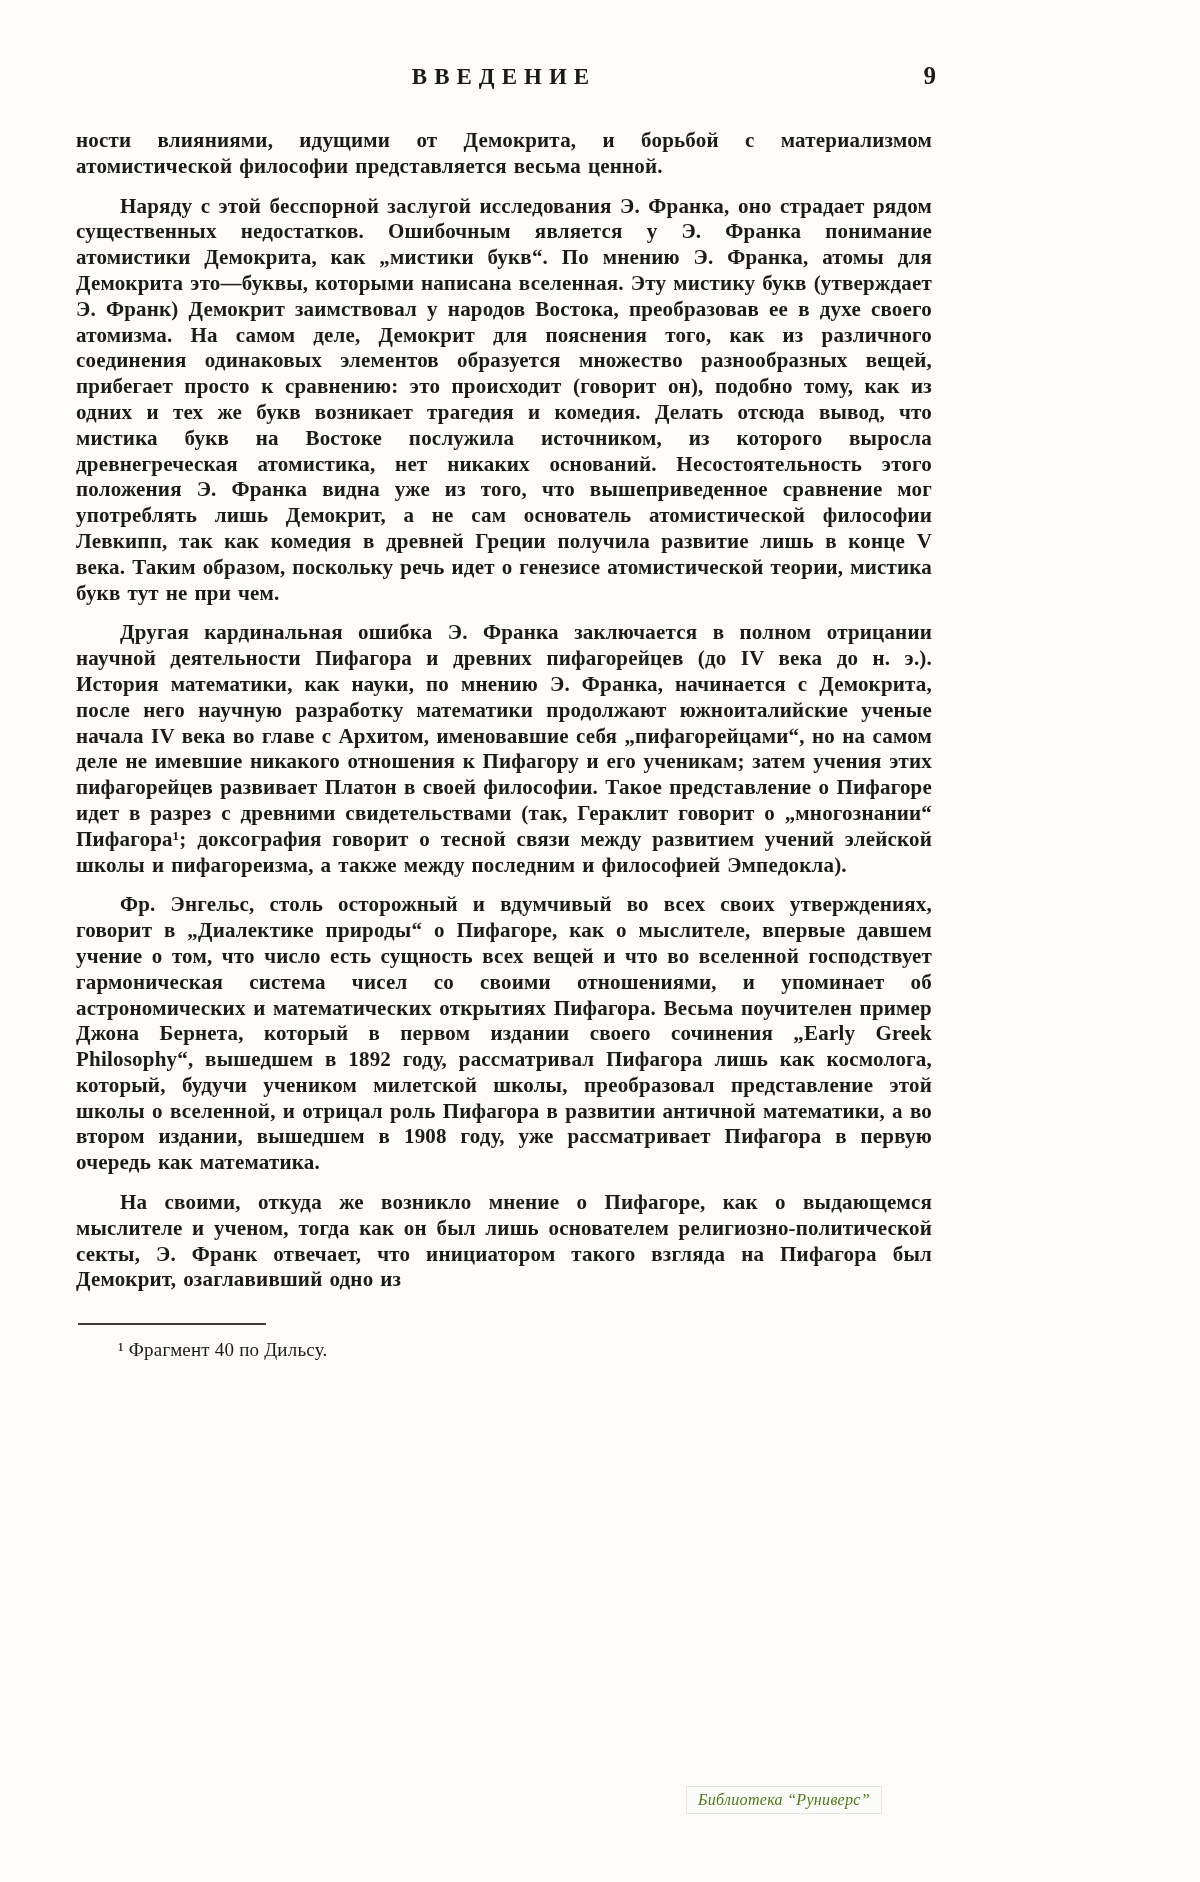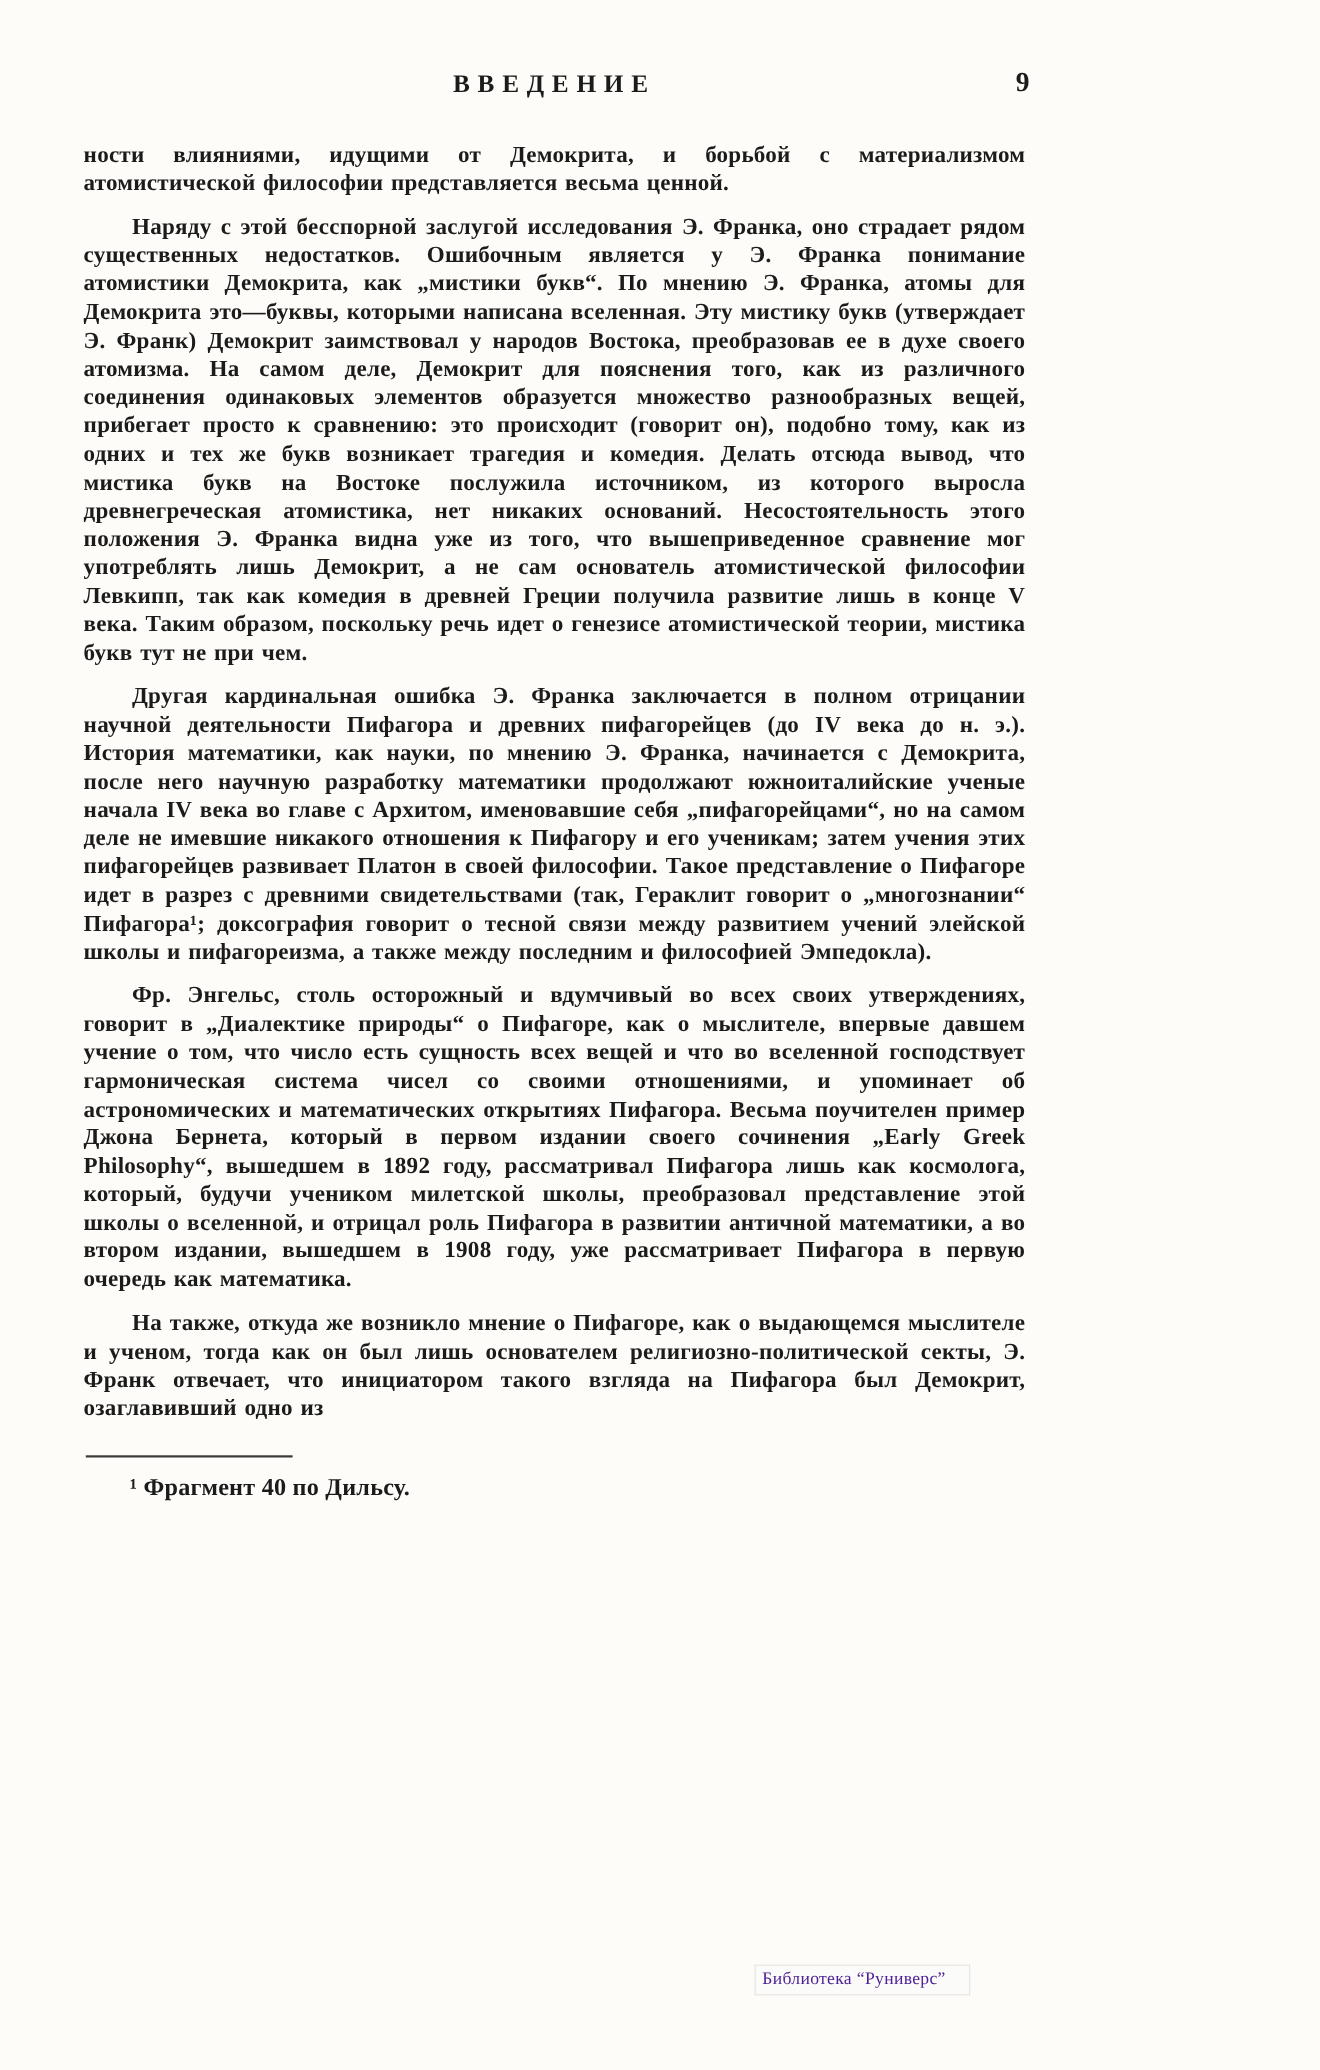--- a/index.html
+++ b/index.html
@@ -45,56 +45,57 @@
   .body-text p { margin: 0 0 14px 0; }
   .body-text p.indent { text-indent: 44px; }
   .footnote-rule {
     width: 188px;
     height: 2px;
     background: #3a3a3a;
     margin: 30px 0 14px 2px;
     border: none;
   }
   .footnote {
-    font-size: 22px;
-    font-weight: bold;
+    font-size: 19px;
+    font-weight: normal;
     text-indent: 42px;
     letter-spacing: 0.2px;
   }
   .watermark {
     position: absolute;
     left: 686px;
     top: 1786px;
     width: 182px;
-    text-align: left;
+    text-align: center;
     font-size: 16px;
-    color: #4c1d95;
+    color: #4d7c0f;
     background: #fbfbfa;
     border: 1px solid #e5e4e0;
     padding: 4px 6px;
     letter-spacing: 0.3px;
+    font-style: italic;
   }
 </style>
 </head>
 <body>
 
 <div class="page">
   <div class="content">
 
     <div class="header">
       <div class="title">ВВЕДЕНИЕ</div>
       <div class="pagenum">9</div>
     </div>
 
     <div class="body-text">
       <p class="para">ности влияниями, идущими от Демокрита, и борьбой с материализмом атомистической философии представляется весьма ценной.</p>
       <p class="para indent">Наряду с этой бесспорной заслугой исследования Э. Франка, оно страдает рядом существенных недостатков. Ошибочным является у Э. Франка понимание атомистики Демокрита, как „мистики букв“. По мнению Э. Франка, атомы для Демокрита это—буквы, которыми написана вселенная. Эту мистику букв (утверждает Э. Франк) Демокрит заимствовал у народов Востока, преобразовав ее в духе своего атомизма. На самом деле, Демокрит для пояснения того, как из различного соединения одинаковых элементов образуется множество разнообразных вещей, прибегает просто к сравнению: это происходит (говорит он), подобно тому, как из одних и тех же букв возникает трагедия и комедия. Делать отсюда вывод, что мистика букв на Востоке послужила источником, из которого выросла древнегреческая атомистика, нет никаких оснований. Несостоятельность этого положения Э. Франка видна уже из того, что вышеприведенное сравнение мог употреблять лишь Демокрит, а не сам основатель атомистической философии Левкипп, так как комедия в древней Греции получила развитие лишь в конце V века. Таким образом, поскольку речь идет о генезисе атомистической теории, мистика букв тут не при чем.</p>
       <p class="para indent">Другая кардинальная ошибка Э. Франка заключается в полном отрицании научной деятельности Пифагора и древних пифагорейцев (до IV века до н. э.). История математики, как науки, по мнению Э. Франка, начинается с Демокрита, после него научную разработку математики продолжают южноиталийские ученые начала IV века во главе с Архитом, именовавшие себя „пифагорейцами“, но на самом деле не имевшие никакого отношения к Пифагору и его ученикам; затем учения этих пифагорейцев развивает Платон в своей философии. Такое представление о Пифагоре идет в разрез с древними свидетельствами (так, Гераклит говорит о „многознании“ Пифагора¹; доксография говорит о тесной связи между развитием учений элейской школы и пифагореизма, а также между последним и философией Эмпедокла).</p>
       <p class="para indent">Фр. Энгельс, столь осторожный и вдумчивый во всех своих утверждениях, говорит в „Диалектике природы“ о Пифагоре, как о мыслителе, впервые давшем учение о том, что число есть сущность всех вещей и что во вселенной господствует гармоническая система чисел со своими отношениями, и упоминает об астрономических и математических открытиях Пифагора. Весьма поучителен пример Джона Бернета, который в первом издании своего сочинения „Early Greek Philosophy“, вышедшем в 1892 году, рассматривал Пифагора лишь как космолога, который, будучи учеником милетской школы, преобразовал представление этой школы о вселенной, и отрицал роль Пифагора в развитии античной математики, а во втором издании, вышедшем в 1908 году, уже рассматривает Пифагора в первую очередь как математика.</p>
-      <p class="para indent">На также, откуда же возникло мнение о Пифагоре, как о выдающемся мыслителе и ученом, тогда как он был лишь основателем религиозно-политической секты, Э. Франк отвечает, что инициатором такого взгляда на Пифагора был Демокрит, озаглавивший одно из</p>
+      <p class="para indent">На своими, откуда же возникло мнение о Пифагоре, как о выдающемся мыслителе и ученом, тогда как он был лишь основателем религиозно-политической секты, Э. Франк отвечает, что инициатором такого взгляда на Пифагора был Демокрит, озаглавивший одно из</p>
     </div>
 
     <div class="footnote-rule"></div>
 
     <div class="footnote">¹ Фрагмент 40 по Дильсу.</div>
 
   </div>
 
   <div class="watermark">Библиотека “Руниверс”</div>
 </div>

